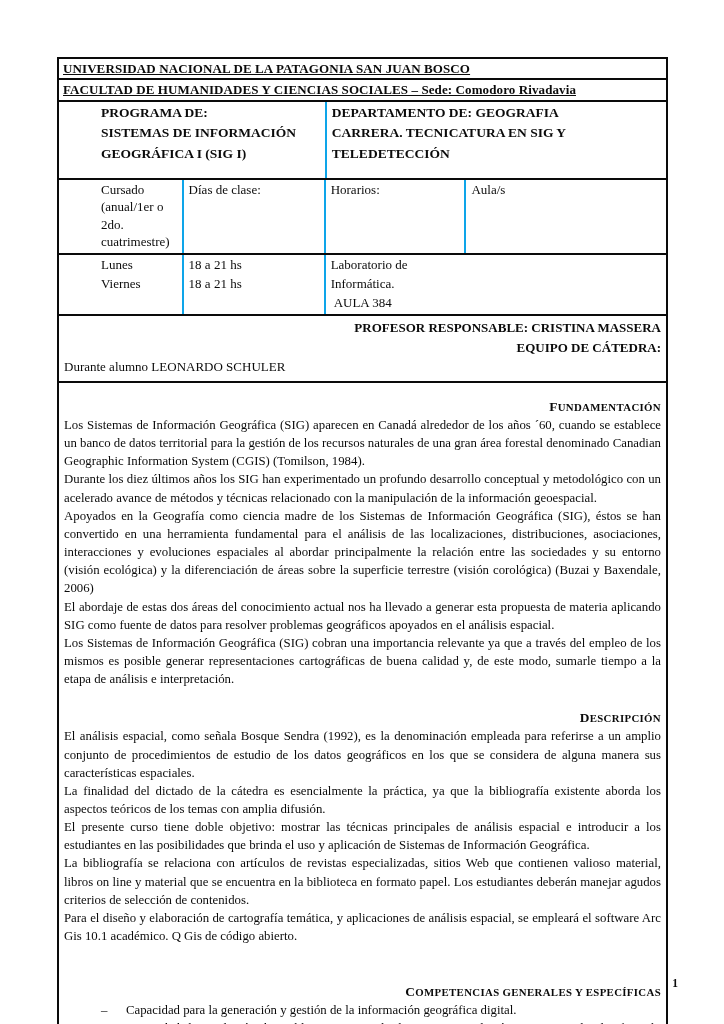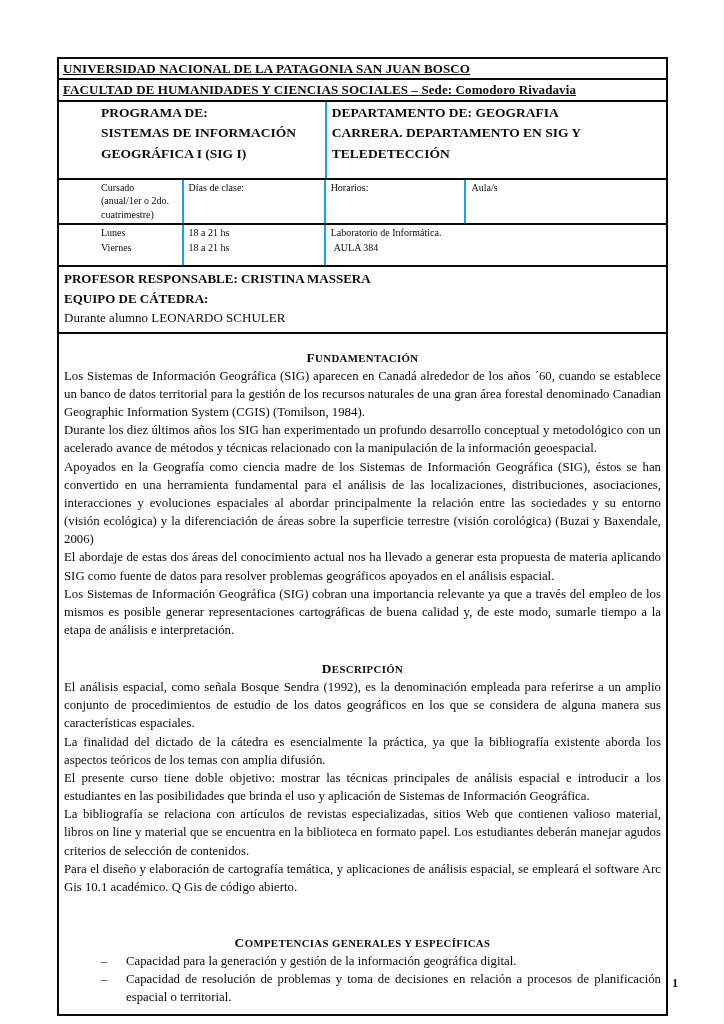--- a/index.html
+++ b/index.html
@@ -12,35 +12,35 @@
     border:2px solid #0a0a0a;box-sizing:border-box;background:#fff;
   }
   .row{border-top:2px solid #0a0a0a;box-sizing:border-box;}
   .row:first-child{border-top:none;}
   .univ,.fac{
     font-weight:bold;font-size:13px;letter-spacing:.1px;
     text-decoration:underline;padding:2px 4px 1px 4px;white-space:nowrap;
   }
   .fac{padding-bottom:2px;}
   .two-col{display:grid;grid-template-columns:43.8% 56.2%;}
-  .four-col{display:grid;grid-template-columns:20.2% 23.4% 23.2% 33.2%;font-size:10px;}
+  .four-col{display:grid;grid-template-columns:20.2% 23.4% 23.2% 33.2%;font-size:13px;}
   .cell{padding:1px 5px 2px 5px;border-left:2px solid #0ea5e9;box-sizing:border-box;}
   .cell:first-child{border-left:none;margin-left:37px;}
   .prog,.dept{font-weight:bold;font-size:13.5px;line-height:1.5;min-height:64px;padding-bottom:14px;}
   .sched-head .cell{min-height:36px;line-height:1.35;}
   .sched-data .cell{min-height:40px;line-height:1.45;}
   .aula2{padding-left:3px;}
   .staff{padding:2px 5px 4px 5px;font-size:13px;line-height:1.5;}
-  .bold{font-weight:bold;}
+  .bold{font-weight:bold;text-align:right;}
   .body{
     padding:14px 5px 7px 5px;font-size:12.8px;line-height:1.42;text-align:justify;
   }
   .body p{margin:0;}
   .sec-title{
-    font-weight:bold;font-size:10.8px;letter-spacing:.35px;text-align:center;
+    font-weight:bold;font-size:10.8px;letter-spacing:.35px;text-align:right;
   }
   .sec-title::first-letter{font-size:13.4px;}
   .gap1{margin-top:20px;}
   .gap2{margin-top:37px;}
   .bullet{display:flex;margin:0;padding-left:37px;}
   .bullet .dash{flex:0 0 25px;}
   .bullet .btxt{flex:1;text-align:justify;}
   .pagenum{
     position:absolute;right:46px;top:977px;font-weight:bold;font-size:11.5px;
   }
@@ -56,21 +56,21 @@
     <div class="row fac">FACULTAD DE HUMANIDADES Y CIENCIAS SOCIALES – Sede: Comodoro Rivadavia</div>
 
     <div class="row two-col">
       <div class="cell prog">
         <div>PROGRAMA DE:</div>
         <div>SISTEMAS DE INFORMACIÓN</div>
         <div>GEOGRÁFICA I (SIG I)</div>
       </div>
       <div class="cell dept">
         <div>DEPARTAMENTO DE: GEOGRAFIA</div>
-        <div>CARRERA. DEPARTAMENTO EN SIG  Y</div>
+        <div>CARRERA. TECNICATURA EN SIG  Y</div>
         <div>TELEDETECCIÓN</div>
       </div>
     </div>
 
     <div class="row four-col sched-head">
       <div class="cell">Cursado (anual/1er o 2do. cuatrimestre)</div>
       <div class="cell">Días de clase:</div>
       <div class="cell">Horarios:</div>
       <div class="cell">Aula/s</div>
     </div>

